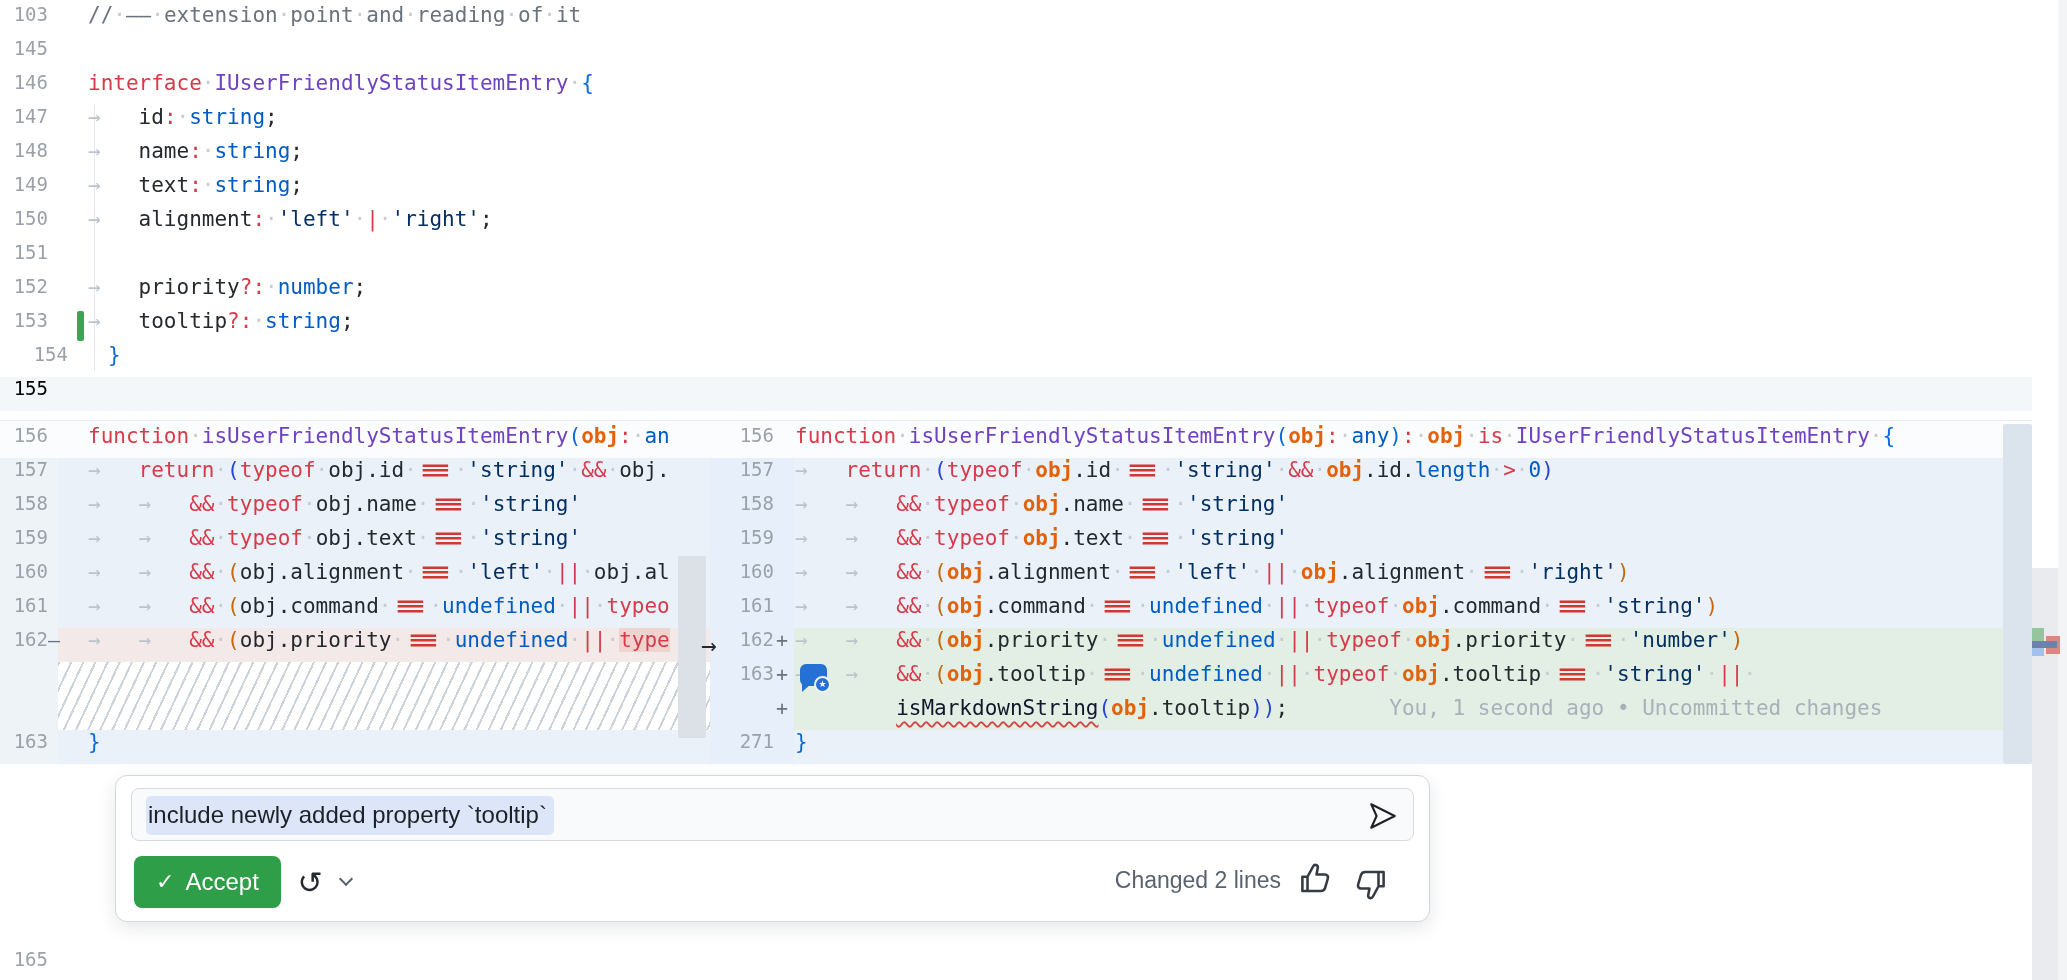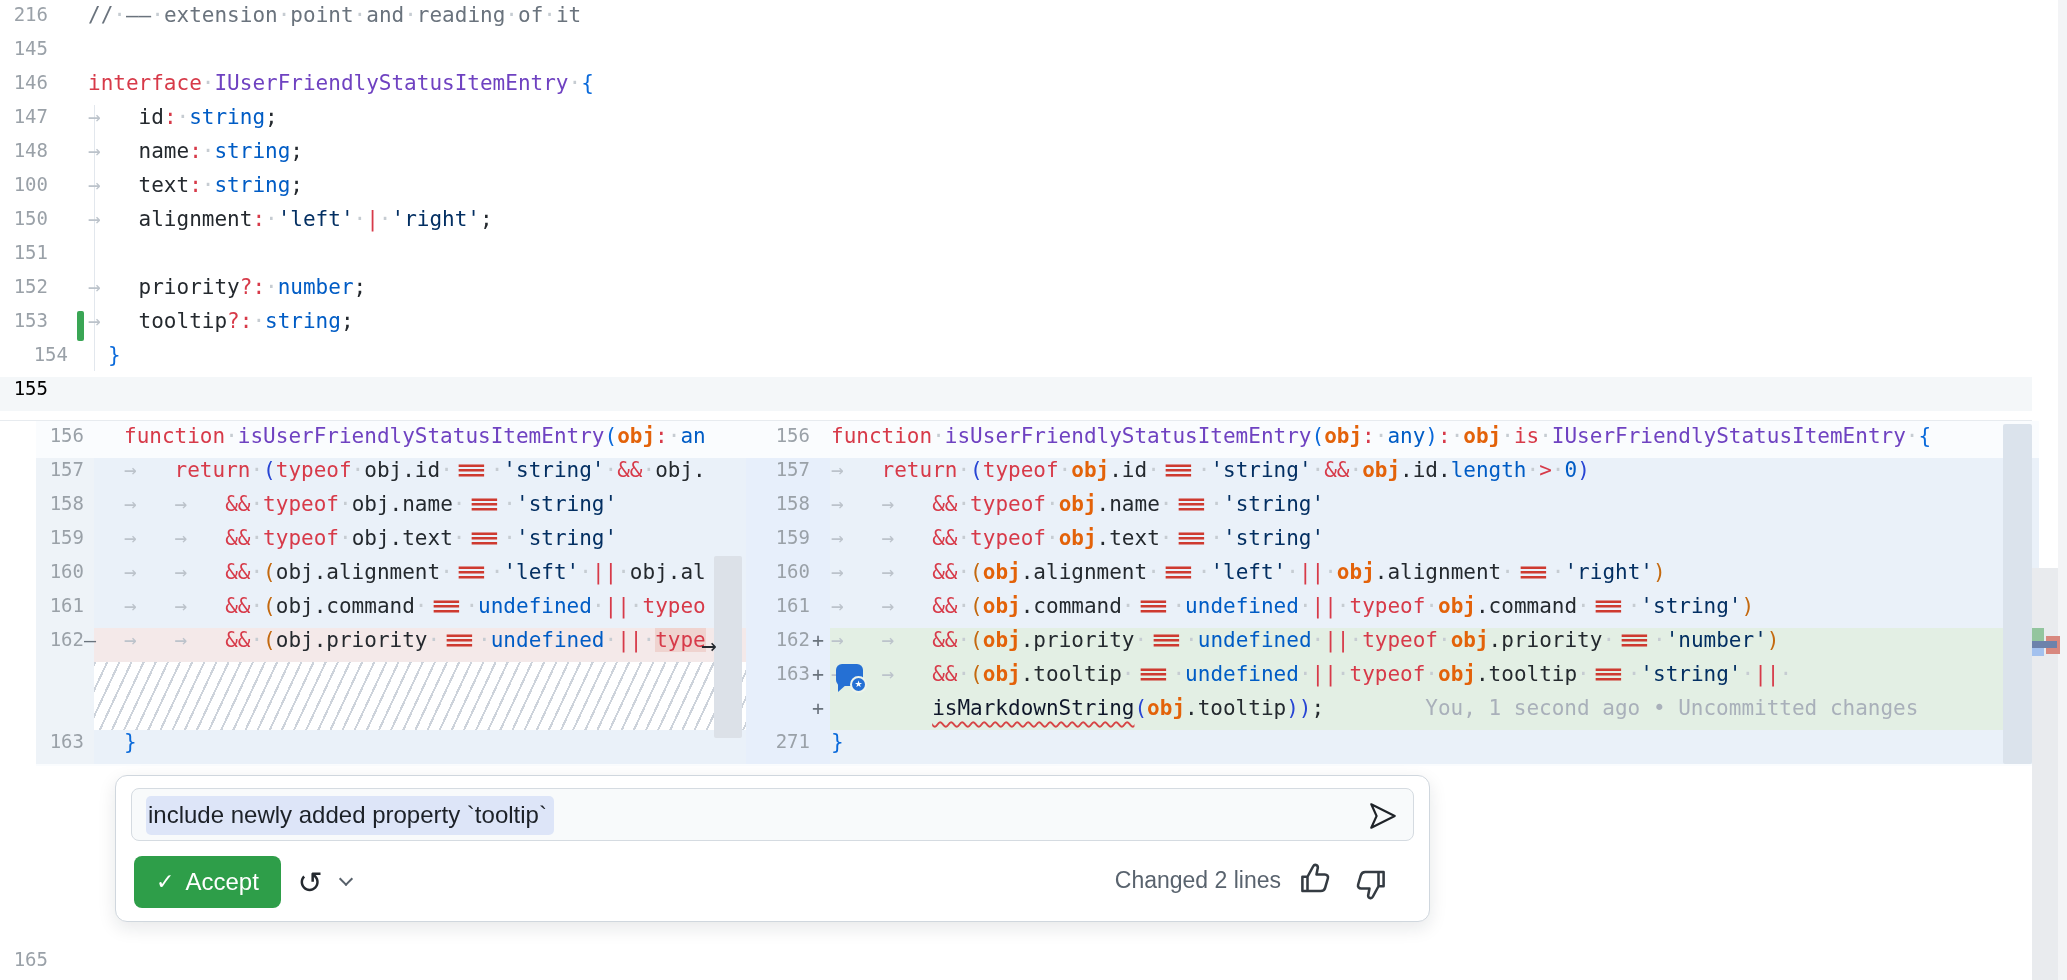--- a/index.html
+++ b/index.html
@@ -40,21 +40,21 @@
   #editor-top { position:absolute; left:0; top:0; width:2067px; height:416px; background:#fff; }
   #editor-top .lnum { left:0; width:48px; }
   #editor-top .codeline { left:88px; }
   .cur-line-bg { position:absolute; left:0; width:2032px; height:34px; background:#f4f7f9; }
   #gutter-added-bar { position:absolute; left:77px; width:7px; border-radius:2px; background:#3aa655; }
   .guide { position:absolute; width:1px; background:#e2e7ed; }
 
   
   #diff { position:absolute; left:0; top:420px; width:2032px; height:346px;
           border-top:1px solid #e7ebef; }
-  .pane { position:absolute; top:0; bottom:0; overflow:hidden;margin-left:36px; }
+  .pane { position:absolute; top:0; bottom:0; overflow:hidden; }
   #pane-left  { left:0; width:710px;  background:#fafcfe; }
   #pane-right { left:710px; width:1293px; background:#fafcfe; }
   #pane-left  .lnum { left:0; width:48px; }
   #pane-left  .lmark { left:48px; width:24px; }
   #pane-left  .codeline { left:88px; }
   #pane-right .lnum { left:0; width:64px; }
   #pane-right .lmark { left:66px; width:20px; }
   #pane-right .codeline { left:85px; }
   .gutterstrip { position:absolute; }
   .bg-ctx  { background:#eaf1f9; }
@@ -109,41 +109,41 @@
 <body>
 
 <div id="stage">
 
   <div id="editor-top">
     <div class="cur-line-bg" style="top:377px;"></div>
     <div class="guide" style="left:94px; top:105px; height:266px;"></div>
     <div id="gutter-added-bar" style="top:311px; height:30px;"></div>
     <div id="top-rows">
         <div class="row" style="top: 3px;">
-          <span class="lnum">216</span>
+          <span class="lnum">103</span>
           <pre class="codeline"><span class="tk cm">//</span><span class="dotw">·</span><span class="tk cm">——</span><span class="dotw">·</span><span class="tk cm">extension</span><span class="dotw">·</span><span class="tk cm">point</span><span class="dotw">·</span><span class="tk cm">and</span><span class="dotw">·</span><span class="tk cm">reading</span><span class="dotw">·</span><span class="tk cm">of</span><span class="dotw">·</span><span class="tk cm">it</span></pre>
         </div>
         <div class="row" style="top: 37px;">
           <span class="lnum">145</span>
           <pre class="codeline"></pre>
         </div>
         <div class="row" style="top: 71px;">
           <span class="lnum">146</span>
           <pre class="codeline"><span class="tk k">interface</span><span class="dotw">·</span><span class="tk t">IUserFriendlyStatusItemEntry</span><span class="dotw">·</span><span class="tk pb">{</span></pre>
         </div>
         <div class="row" style="top: 105px;">
           <span class="lnum">147</span>
           <pre class="codeline"><span class="tk ws">→   </span><span class="tk d">id</span><span class="tk k">:</span><span class="dotw">·</span><span class="tk c">string</span><span class="tk d">;</span></pre>
         </div>
         <div class="row" style="top: 139px;">
           <span class="lnum">148</span>
           <pre class="codeline"><span class="tk ws">→   </span><span class="tk d">name</span><span class="tk k">:</span><span class="dotw">·</span><span class="tk c">string</span><span class="tk d">;</span></pre>
         </div>
         <div class="row" style="top: 173px;">
-          <span class="lnum">100</span>
+          <span class="lnum">149</span>
           <pre class="codeline"><span class="tk ws">→   </span><span class="tk d">text</span><span class="tk k">:</span><span class="dotw">·</span><span class="tk c">string</span><span class="tk d">;</span></pre>
         </div>
         <div class="row" style="top: 207px;">
           <span class="lnum">150</span>
           <pre class="codeline"><span class="tk ws">→   </span><span class="tk d">alignment</span><span class="tk k">:</span><span class="dotw">·</span><span class="tk s">'left'</span><span class="dotw">·</span><span class="tk k">|</span><span class="dotw">·</span><span class="tk s">'right'</span><span class="tk d">;</span></pre>
         </div>
         <div class="row" style="top: 241px;">
           <span class="lnum">151</span>
         </div>
         <div class="row" style="top: 275px;">

